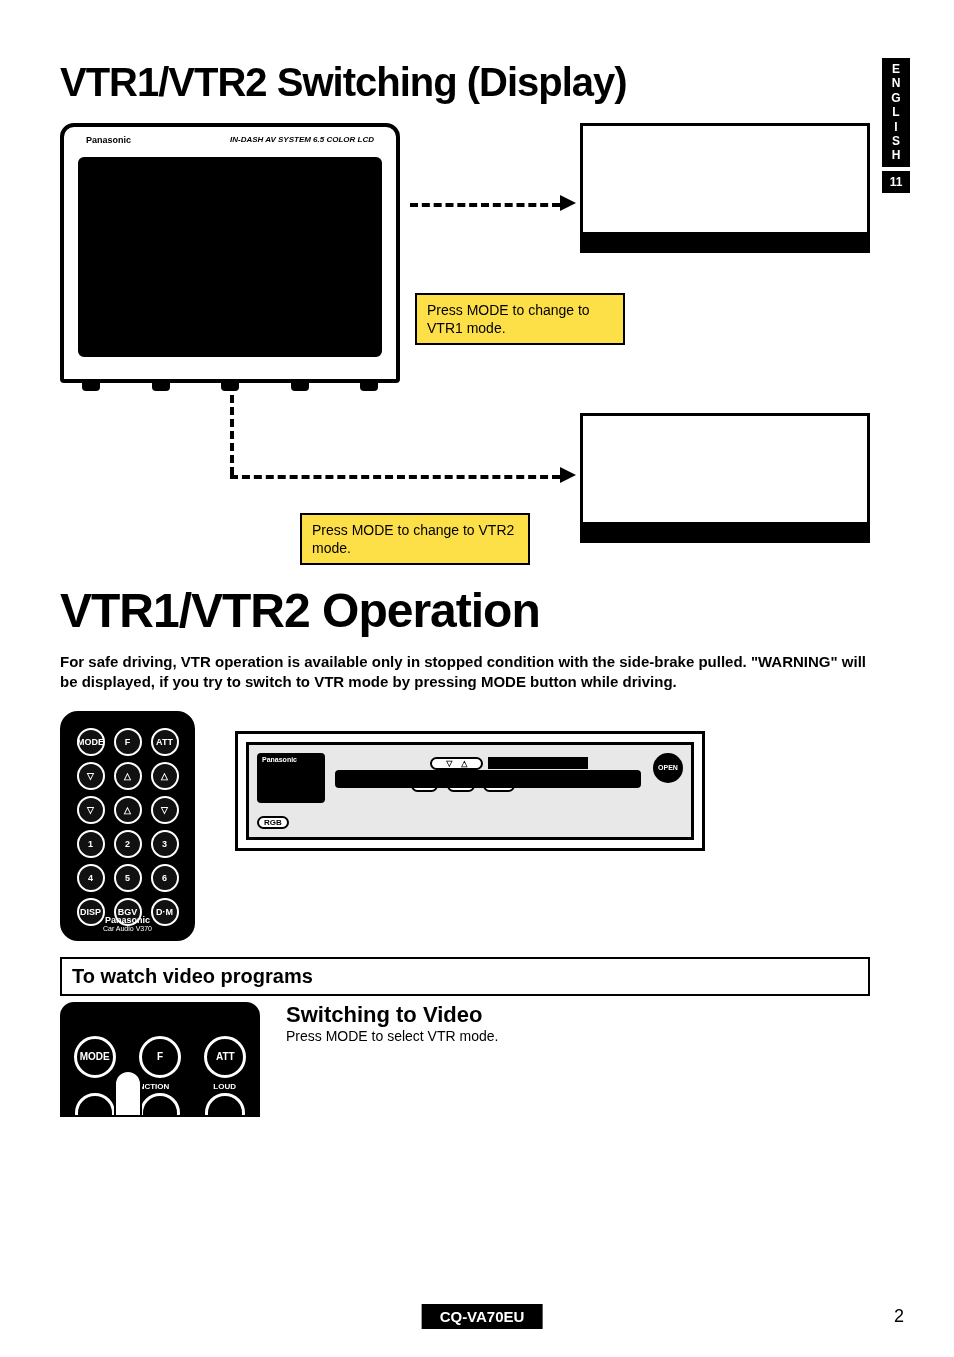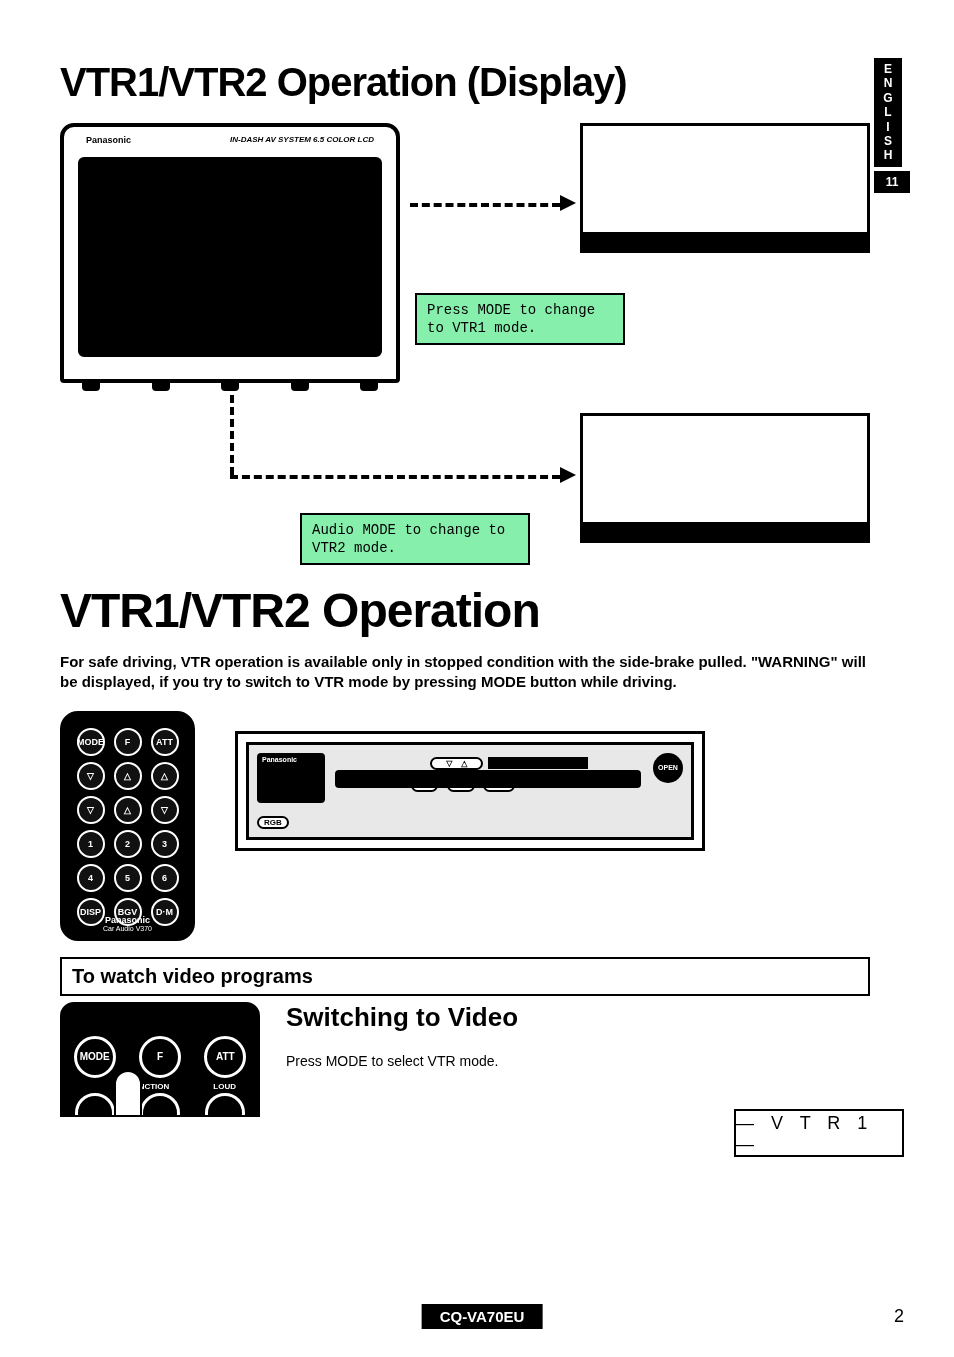--- a/index.html
+++ b/index.html
@@ -32,21 +32,21 @@
   .tab {
     background: #000;
     color: #fff;
     font-size: 12px;
     font-weight: 700;
     text-align: center;
     line-height: 1.2;
     padding: 4px 6px;
   }
   .tab.lang { width: 28px; }
-  .tab.num { width: 36px; }
+  .tab.num { width: 28px; }
 
   
   .diagram1 {
     position: relative;
     width: 810px;
     height: 450px;
   }
 
   .monitor {
     position: absolute;
@@ -90,25 +90,24 @@
     position: absolute;
     left: 0; right: 0; bottom: 0; height: 18px;
     background: #000;
   }
   .disp1 { right: 0; top: 0; }
   .disp2 { right: 0; top: 290px; }
 
   .note-box {
     position: absolute;
     border: 2px solid #000;
-    background: #86efac;
+    background: #fde047;
     padding: 6px 10px;
     font-size: 14px;
     line-height: 1.3;
-    font-family: Liberation Mono, monospace;
   }
   .note1 { left: 355px; top: 170px; width: 210px; }
   .note2 { left: 240px; top: 390px; width: 230px; }
 
   
   .dash-h { position:absolute; height:0; border-top:4px dashed #000; }
   .dash-v { position:absolute; width:0; border-left:4px dashed #000; }
   .arrowhead {
     position:absolute; width:0; height:0;
     border-top:8px solid transparent;
@@ -226,21 +225,21 @@
     position:absolute; left:52px; top:66px; width:28px; height:50px;
     background:#fff; border-radius:14px 14px 6px 6px;
     border:2px solid #000;
   }
 
   .caption {
     font-size:14px; line-height:1.25; margin-top:4px; width:210px;
   }
 
   .col3 { flex:1; }
-  .h3 { font-size:26px; font-weight:900; margin-bottom:20px; }
+  .h3 { font-size:22px; font-weight:900; margin-bottom:0; }
   .body3 { font-size:14px; }
 
   .vtr-box {
     border:2px solid #000; width:170px; height:48px;
     font-size:18px; letter-spacing:6px; font-weight:400;
     display:flex; align-items:flex-start; justify-content:center;
     padding-top:2px; margin-top:40px; margin-left:auto;
   }
 
   
@@ -266,21 +265,21 @@
       <div>N</div>
       <div>G</div>
       <div>L</div>
       <div>I</div>
       <div>S</div>
       <div>H</div>
   </div>
   <div class="tab num">11</div>
 </div>
 
-<div class="h1">VTR1/VTR2 Operation (Display)</div>
+<div class="h1">VTR1/VTR2 Switching (Display)</div>
 
 <div class="diagram1">
   <div class="monitor">
     <div class="brand">Panasonic</div>
     <div class="label">IN-DASH AV SYSTEM 6.5 COLOR LCD</div>
     <div class="inner"></div>
     <div class="feet">
         <span></span>
         <span></span>
         <span></span>
@@ -299,21 +298,21 @@
   <div class="note-box note1">Press MODE to change to VTR1 mode.</div>
 
   <div class="dash-v" style="left:170px; top:272px; height:80px;"></div>
   <div class="dash-h" style="left:170px; top:352px; width:330px;"></div>
   <div class="arrowhead" style="left:500px; top:344px;"></div>
 
   <div class="disp-box disp2">
     <div class="bar"></div>
   </div>
 
-  <div class="note-box note2">Audio MODE to change to VTR2 mode.</div>
+  <div class="note-box note2">Press MODE to change to VTR2 mode.</div>
 </div>
 
 <div class="h2">VTR1/VTR2 Operation</div>
 <div class="warning">For safe driving, VTR operation is available only in stopped condition with the side-brake pulled. "WARNING" will be displayed, if you try to switch to VTR mode by pressing MODE button while driving.</div>
 
 <div class="row2">
   <div class="remote">
     <div class="grid">
       <div class="btn">MODE</div>
       <div class="btn">F</div>
@@ -387,20 +386,19 @@
           <div class="arc"></div>
           <div class="arc"></div>
         </div>
       <div class="finger"></div>
     </div>
   </div>
 
   <div class="col3">
     <div class="h3">Switching to Video</div>
     <div class="body3">Press MODE to select VTR mode.</div>
-    <div class="vtr-box">— V T R 1 —</div>
   </div>
 </div>
 
 <div class="footer">
   <div class="model-box">CQ-VA70EU</div>
   <div class="pagenum">2</div>
 </div>
 
 </body></html>

